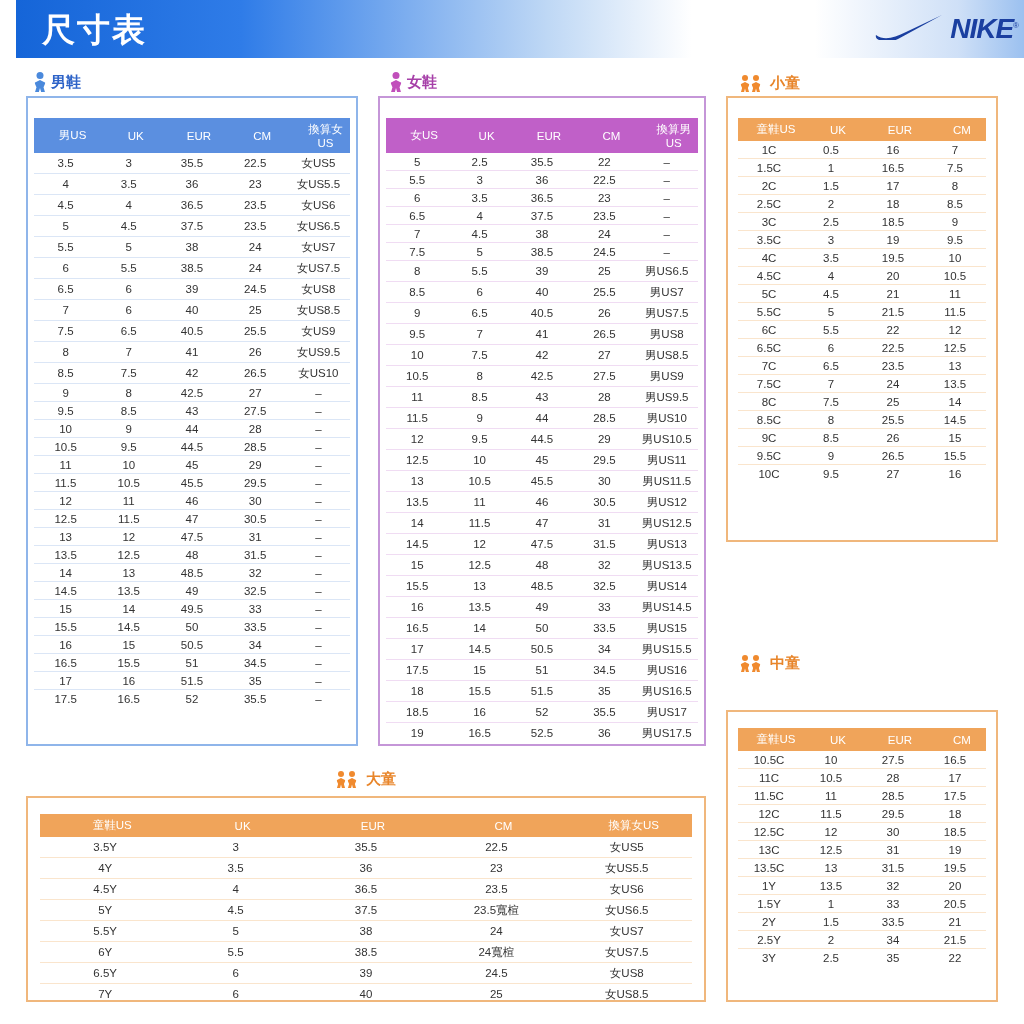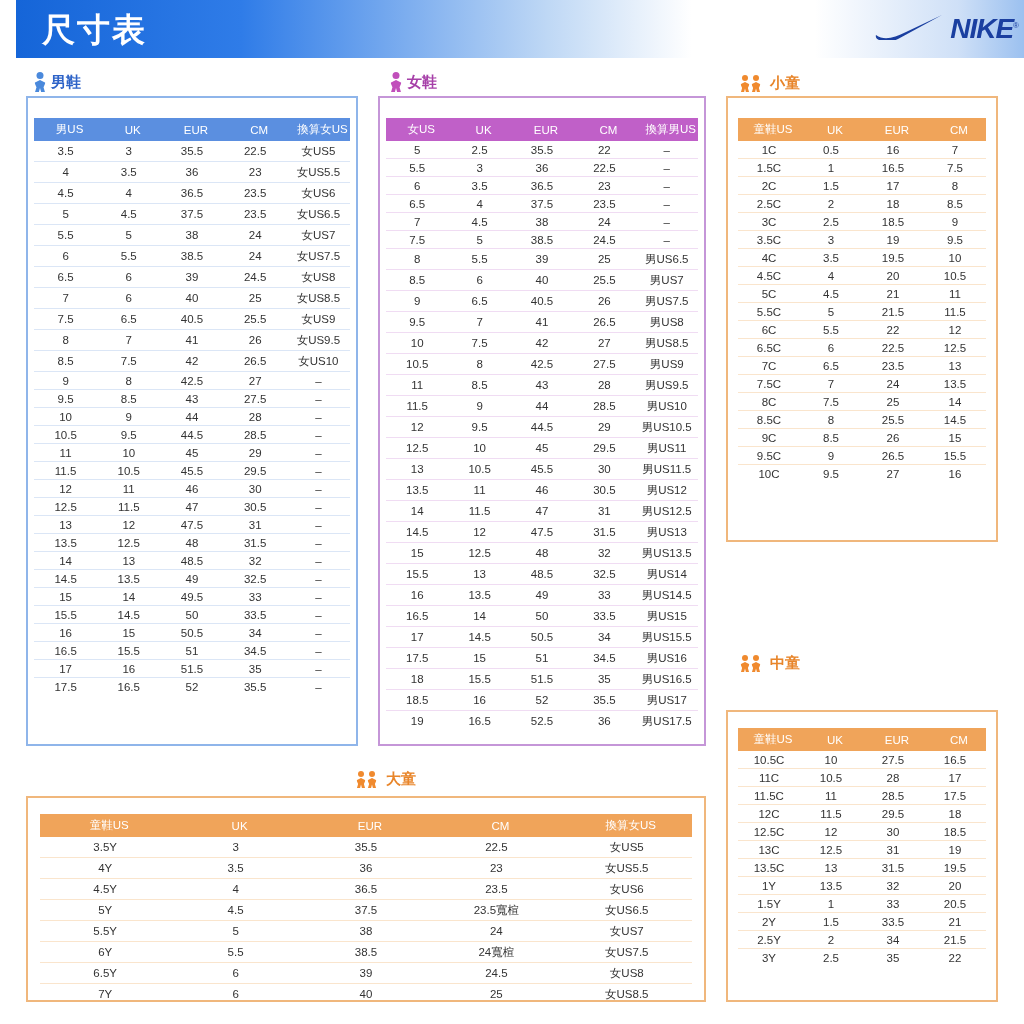--- a/index.html
+++ b/index.html
@@ -107,21 +107,21 @@
   
   table.sz {
     border-collapse: collapse;
     width: 100%;
     table-layout: fixed;
   }
   table.sz th {
     color: #ffffff;
     font-weight: normal;
     font-size: 11.5px;
-    padding: 4px 0 4px 8px;
+    padding: 4px 0 4px 14px;
     text-align: center;
     margin-top: 16px;
   }
   table.sz td {
     font-size: 11.5px;
     text-align: center;
     padding: 2.5px 0;
     color: #333333;
   }
   
@@ -867,21 +867,21 @@
         <tr>
           <td>3Y</td>
           <td>2.5</td>
           <td>35</td>
           <td>22</td>
         </tr>
       </tbody>
   </table>
 </div>
 
-<div class="sec-label orange" style="left:356px; top:770px;text-align:right;">
+<div class="sec-label orange" style="left:336px; top:770px;text-align:right;">
   <span class="person o small">
       <span class="head"></span>
       <span class="body"></span>
     </span>
   <span class="person o small" style="margin-left:-4px;">
       <span class="head"></span>
       <span class="body"></span>
     </span>
   <span style="margin-left:4px;">大童</span>
 </div>

